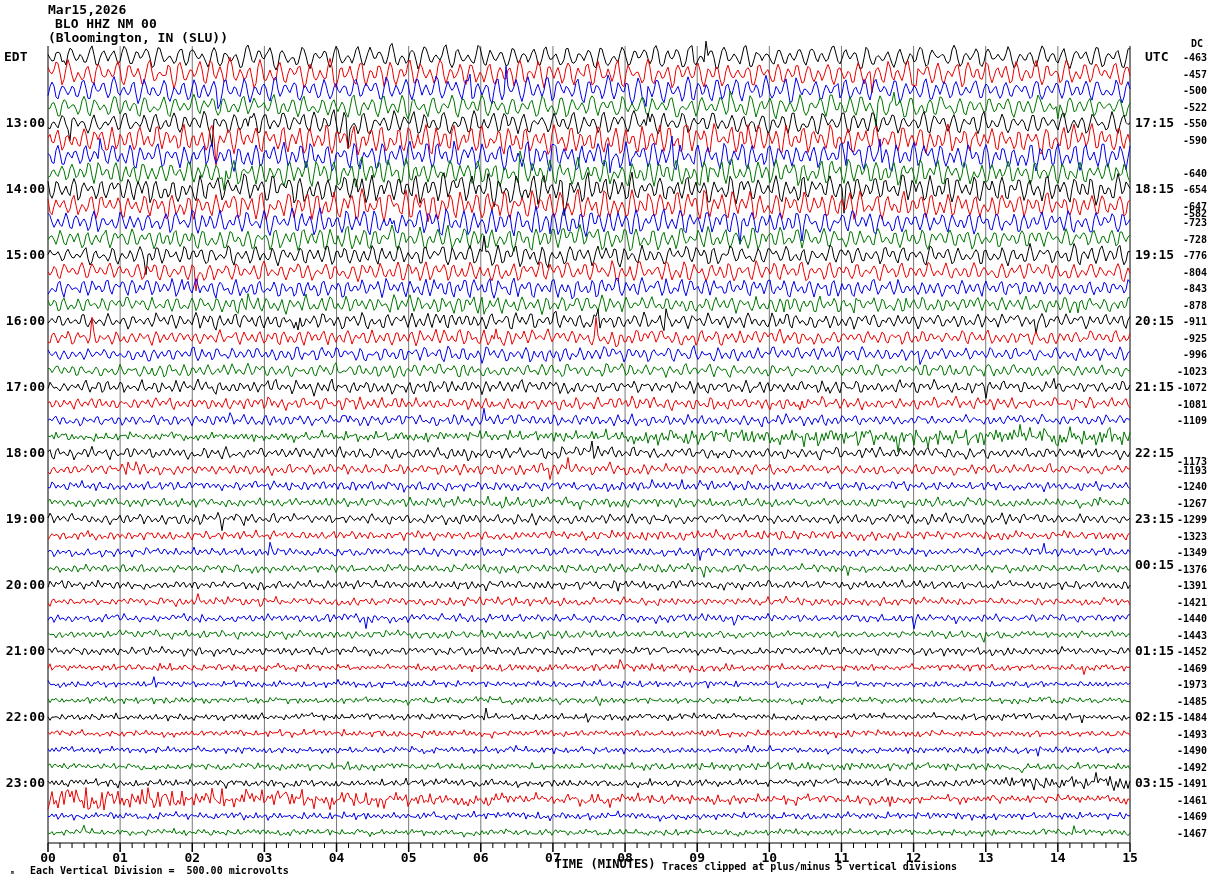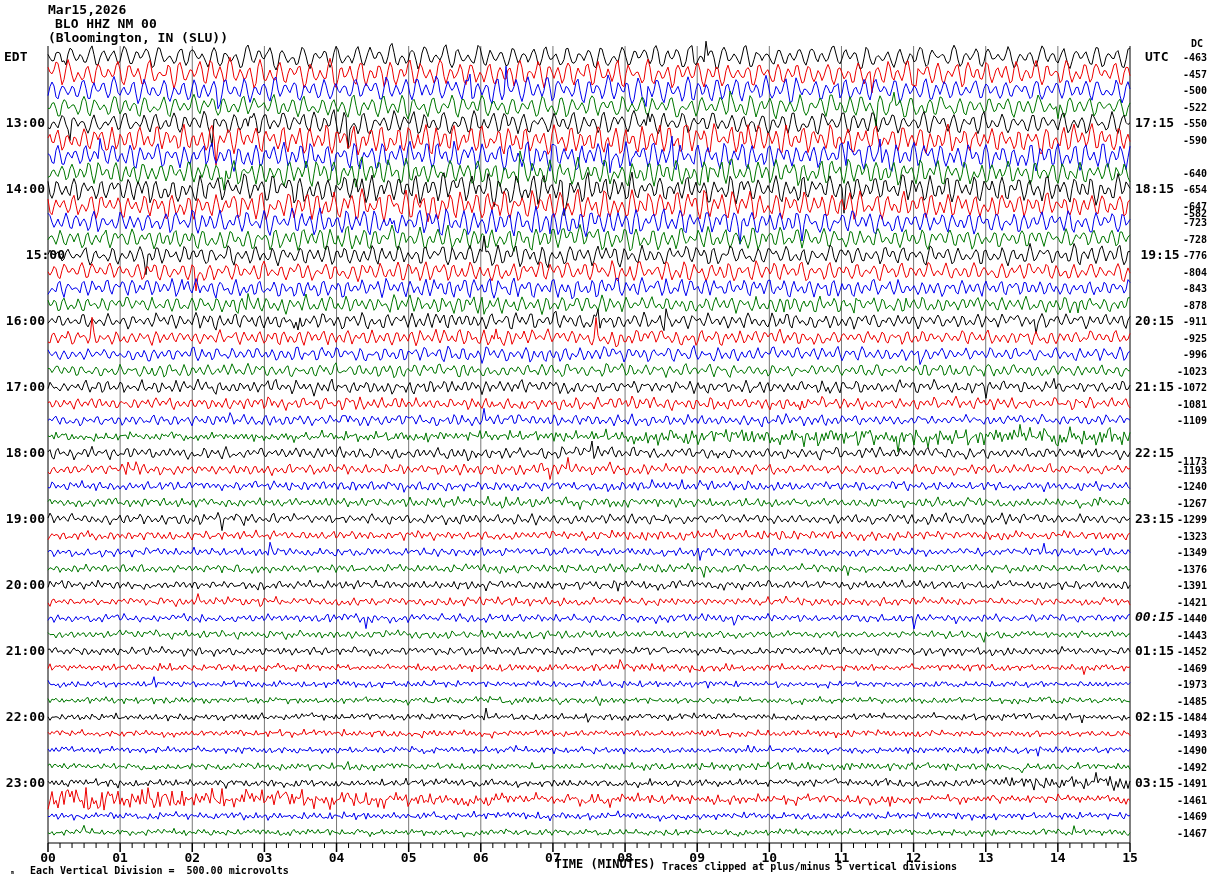--- a/index.html
+++ b/index.html
@@ -184,39 +184,39 @@
     <div class="lbl hdr" style="left:48px;top:16px;padding-left:7px;">BLO HHZ NM 00</div>
     <div class="lbl hdr" style="left:48px;top:30px;">(Bloomington, IN (SLU))</div>
 
     <div class="lbl" style="left:4px;top:50px;">EDT</div>
     <div class="lbl" style="left:1145px;top:50px;">UTC</div>
     <div class="lbl dc" style="left:1158px;top:38px;">DC</div>
 
     <div id="edt-labels">
         <div class="lbl hour-left" style="left: 0px; top: 116px;">13:00</div>
         <div class="lbl hour-left" style="left: 0px; top: 182px;">14:00</div>
-        <div class="lbl hour-left" style="left: 0px; top: 248px; padding-left: 20px;">15:00</div>
+        <div class="lbl hour-left" style="left: 0px; top: 248px;">15:00</div>
         <div class="lbl hour-left" style="left: 0px; top: 314px;">16:00</div>
         <div class="lbl hour-left" style="left: 0px; top: 380px;">17:00</div>
         <div class="lbl hour-left" style="left: 0px; top: 446px;">18:00</div>
         <div class="lbl hour-left" style="left: 0px; top: 512px;">19:00</div>
         <div class="lbl hour-left" style="left: 0px; top: 578px;">20:00</div>
         <div class="lbl hour-left" style="left: 0px; top: 644px;">21:00</div>
         <div class="lbl hour-left" style="left: 0px; top: 710px;">22:00</div>
         <div class="lbl hour-left" style="left: 0px; top: 776px;">23:00</div>
       </div>
     <div id="utc-labels">
         <div class="lbl hour-right" style="left: 1135px; top: 116px;">17:15</div>
         <div class="lbl hour-right" style="left: 1135px; top: 182px;">18:15</div>
-        <div class="lbl hour-right" style="left: 1135px; top: 248px; text-align: center;">19:15</div>
+        <div class="lbl hour-right" style="left: 1135px; top: 248px;">19:15</div>
         <div class="lbl hour-right" style="left: 1135px; top: 314px;">20:15</div>
         <div class="lbl hour-right" style="left: 1135px; top: 380px;">21:15</div>
         <div class="lbl hour-right" style="left: 1135px; top: 446px;">22:15</div>
         <div class="lbl hour-right" style="left: 1135px; top: 512px;">23:15</div>
-        <div class="lbl hour-right" style="left: 1135px; top: 610px; font-style: italic;">00:15</div>
+        <div class="lbl hour-right" style="left: 1135px; top: 558px;">00:15</div>
         <div class="lbl hour-right" style="left: 1135px; top: 644px;">01:15</div>
         <div class="lbl hour-right" style="left: 1135px; top: 710px;">02:15</div>
         <div class="lbl hour-right" style="left: 1135px; top: 776px;">03:15</div>
       </div>
     <div id="dc-values">
         <div class="lbl dc" style="left: 1162px; top: 52px;">-463</div>
         <div class="lbl dc" style="left: 1162px; top: 68.5px;">-457</div>
         <div class="lbl dc" style="left: 1162px; top: 85px;">-500</div>
         <div class="lbl dc" style="left: 1162px; top: 101.5px;">-522</div>
         <div class="lbl dc" style="left: 1162px; top: 118px;">-550</div>

